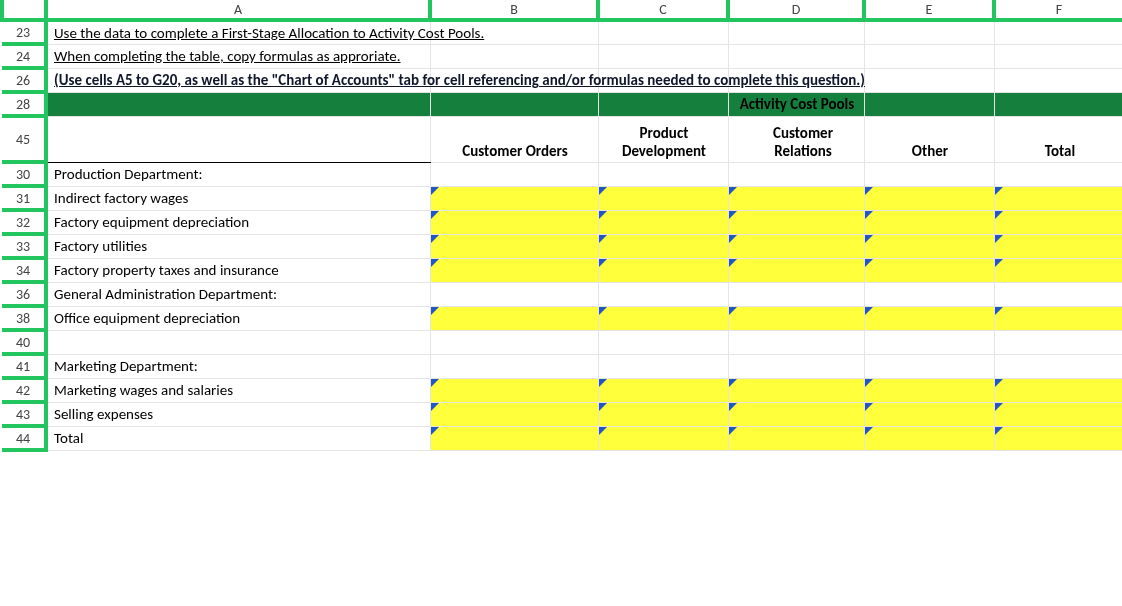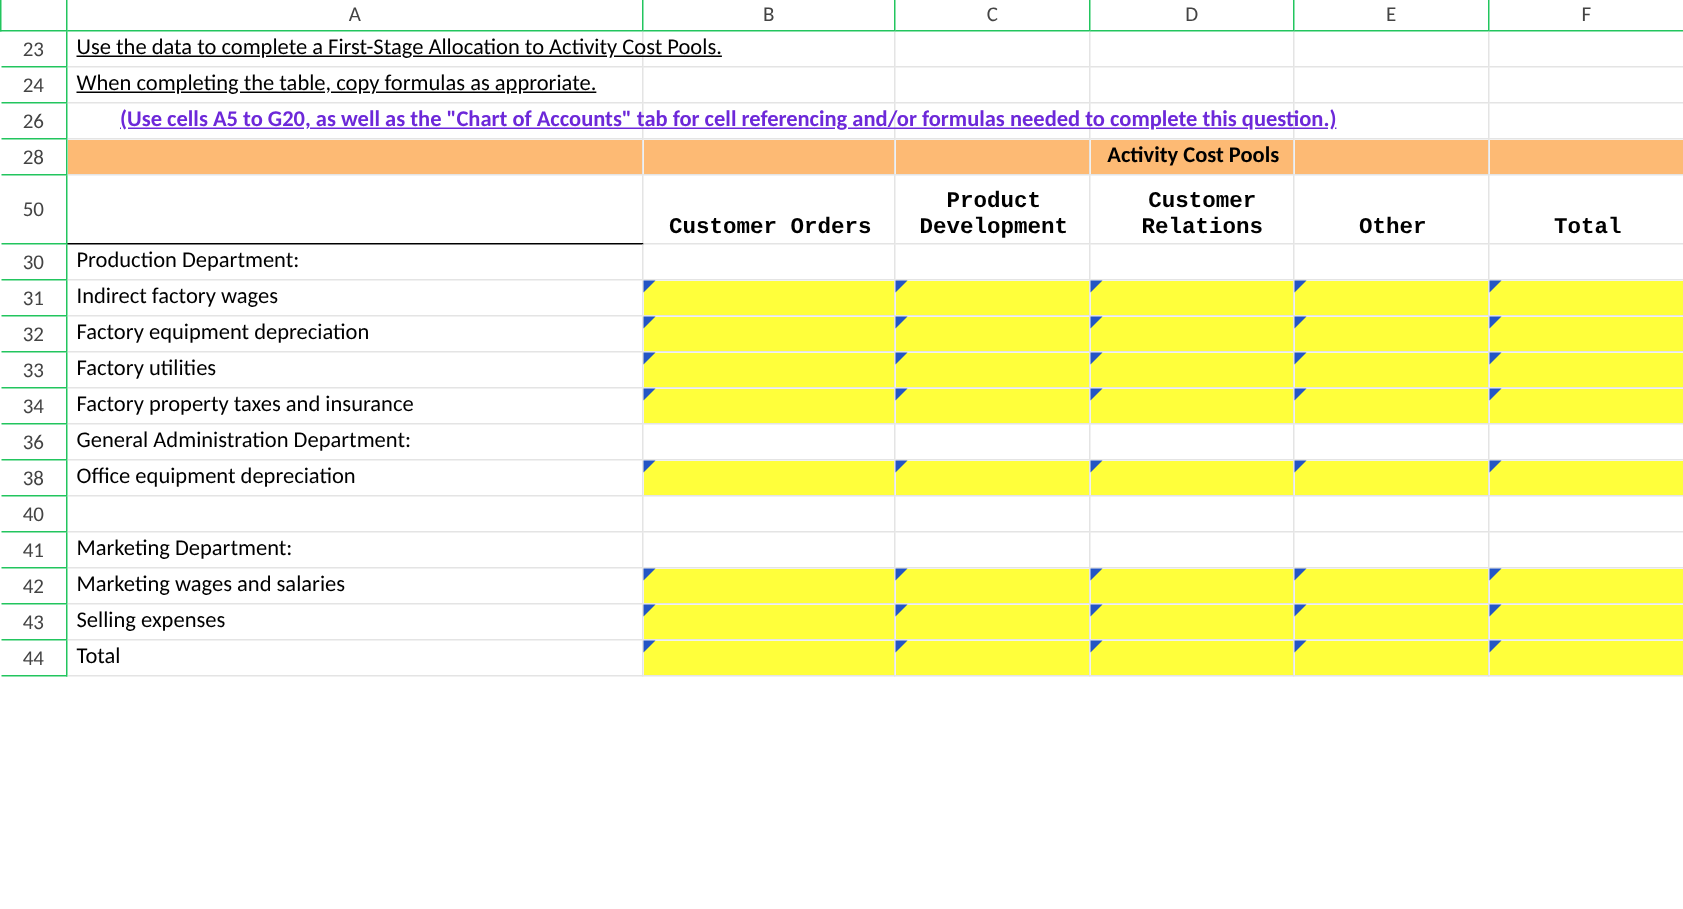--- a/index.html
+++ b/index.html
@@ -28,21 +28,21 @@
   table.grid col.cC { width: 130px; }
   table.grid col.cD { width: 136px; }
   table.grid col.cE { width: 130px; }
   table.grid col.cF { width: 130px; }
 
   th.colhdr, td.rowhdr {
     background: #fff;
     color: #444;
     font-weight: 400;
     text-align: center;
-    border: 1px solid #22c55e;
+    border: 4px solid #22c55e;
     font-size: 14px;
     padding: 0;
   }
   th.colhdr {
     height: 20px;
     border-top: none;
   }
   td.rowhdr {
     border-left: none;
     vertical-align: middle;
@@ -54,35 +54,35 @@
     vertical-align: middle;
     white-space: nowrap;
     overflow: visible;
     position: relative;
   }
   tr.tall td.cell { height: 46px; vertical-align: middle; }
   tr.tall td.rowhdr { height: 46px; }
 
   .overflow { position: absolute; left: 6px; top: 50%; transform: translateY(-50%); white-space: nowrap; text-decoration: underline; }
 
-  .redtext { color: #6d28d9; font-weight: 600; margin-left: 29px; }
+  .redtext { color: #0f172a; font-weight: 600; }
   .indent1 { padding-left: 16px; }
 
   
   .band {
-    background: #fdba74;
+    background: #15803d;
     border-top: 2px solid #000;
     border-bottom: 1px solid #000;
   }
   .band-left { border-left: 2px solid #000; }
   .band-right { border-right: 2px solid #000; }
   .band-title { text-align: center; font-weight: 700; }
 
   
-  .subhdr { font-weight: 700; text-align: center; vertical-align: bottom !important; border-bottom: 1px solid #000; font-family: Liberation Mono, monospace; }
+  .subhdr { font-weight: 700; text-align: center; vertical-align: bottom !important; border-bottom: 1px solid #000; }
   .tbl-left { border-left: 2px solid #000; }
   .tbl-right { border-right: 2px solid #000; }
 
   
   .yellow {
     background: #ffff3b;
     position: relative;
   }
   .yellow::after {
     content: "";
@@ -172,21 +172,21 @@
     <td class="cell band band-left"></td>
     <td class="cell band"></td>
     <td class="cell band"></td>
     <td class="cell band band-title"><span>Activity Cost Pools</span></td>
     <td class="cell band"></td>
     <td class="cell band band-right"></td>
 
   </tr>
 
   <tr class="tall">
-    <td class="rowhdr">50</td>
+    <td class="rowhdr">45</td>
     <td class="cell tbl-left subhdr" style="border-bottom:1px solid #000;"></td>
     <td class="cell subhdr colline-l"><span>Customer Orders</span></td>
     <td class="cell subhdr colline-l"><span style="white-space:normal;display:inline-block;">Product Development</span></td>
     <td class="cell subhdr colline-l"><span style="white-space:normal;display:inline-block;margin-left:12px;">Customer Relations</span></td>
     <td class="cell subhdr colline-l"><span>Other</span></td>
     <td class="cell subhdr colline-l tbl-right"><span>Total</span></td>
 
   </tr>
 
   <tr>

